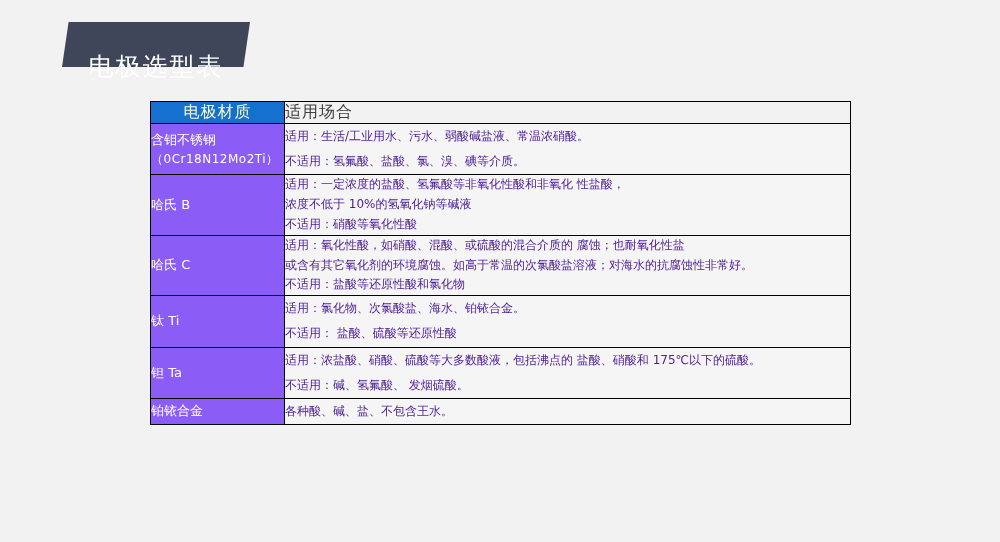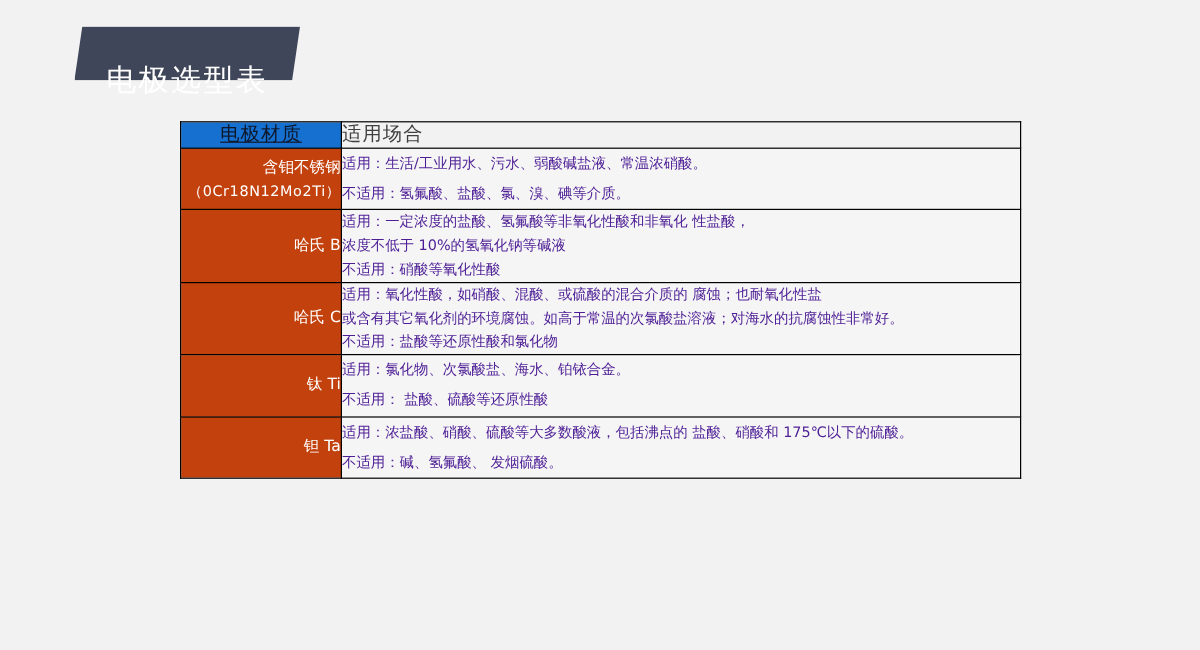--- a/index.html
+++ b/index.html
@@ -56,40 +56,39 @@
   }
   #spec-table td {
     border: 1px solid #000000;
     vertical-align: middle;
     padding: 0;
   }
   .col-material {
     width: 134px;
   }
   .cell-material {
-    background: #c2410c;
+    background: #8b5cf6;
     color: #ffffff;
-    text-align: right;
+    text-align: left;
     font-size: 13px;
     line-height: 1.55;
     padding: 6px 4px;
   }
   .cell-material .mat-sub {
     display: block;
     font-size: 12px;
     letter-spacing: 0.5px;
   }
   .cell-header-material {
     background: #1570d0;
-    color: #0f172a;
+    color: #fef9c3;
     text-align: center;
     font-size: 16px;
     letter-spacing: 1px;
     padding: 10px 4px;
-    text-decoration: underline;
   }
   .cell-header-usage {
     background: #f2f2f2;
     color: #404040;
     font-size: 16px;
     letter-spacing: 1px;
     padding: 10px 4px;
   }
   .cell-usage {
     background: #f5f5f5;
@@ -173,15 +172,23 @@
     <tr>
       <td class="cell-material">
         <span>钽 Ta</span>
       </td>
       <td class="cell-usage roomy">
         <span class="usage-line">适用：浓盐酸、硝酸、硫酸等大多数酸液，包括沸点的 盐酸、硝酸和 175℃以下的硫酸。</span>
         <span class="usage-line">不适用：碱、氢氟酸、 发烟硫酸。</span>
       </td>
     </tr>
 
+    <tr>
+      <td class="cell-material">
+        <span>铂铱合金</span>
+      </td>
+      <td class="cell-usage roomy">
+        <span class="usage-line">各种酸、碱、盐、不包含王水。</span>
+      </td>
+    </tr>
 
   </tbody>
 </table>
 
 </body></html>

